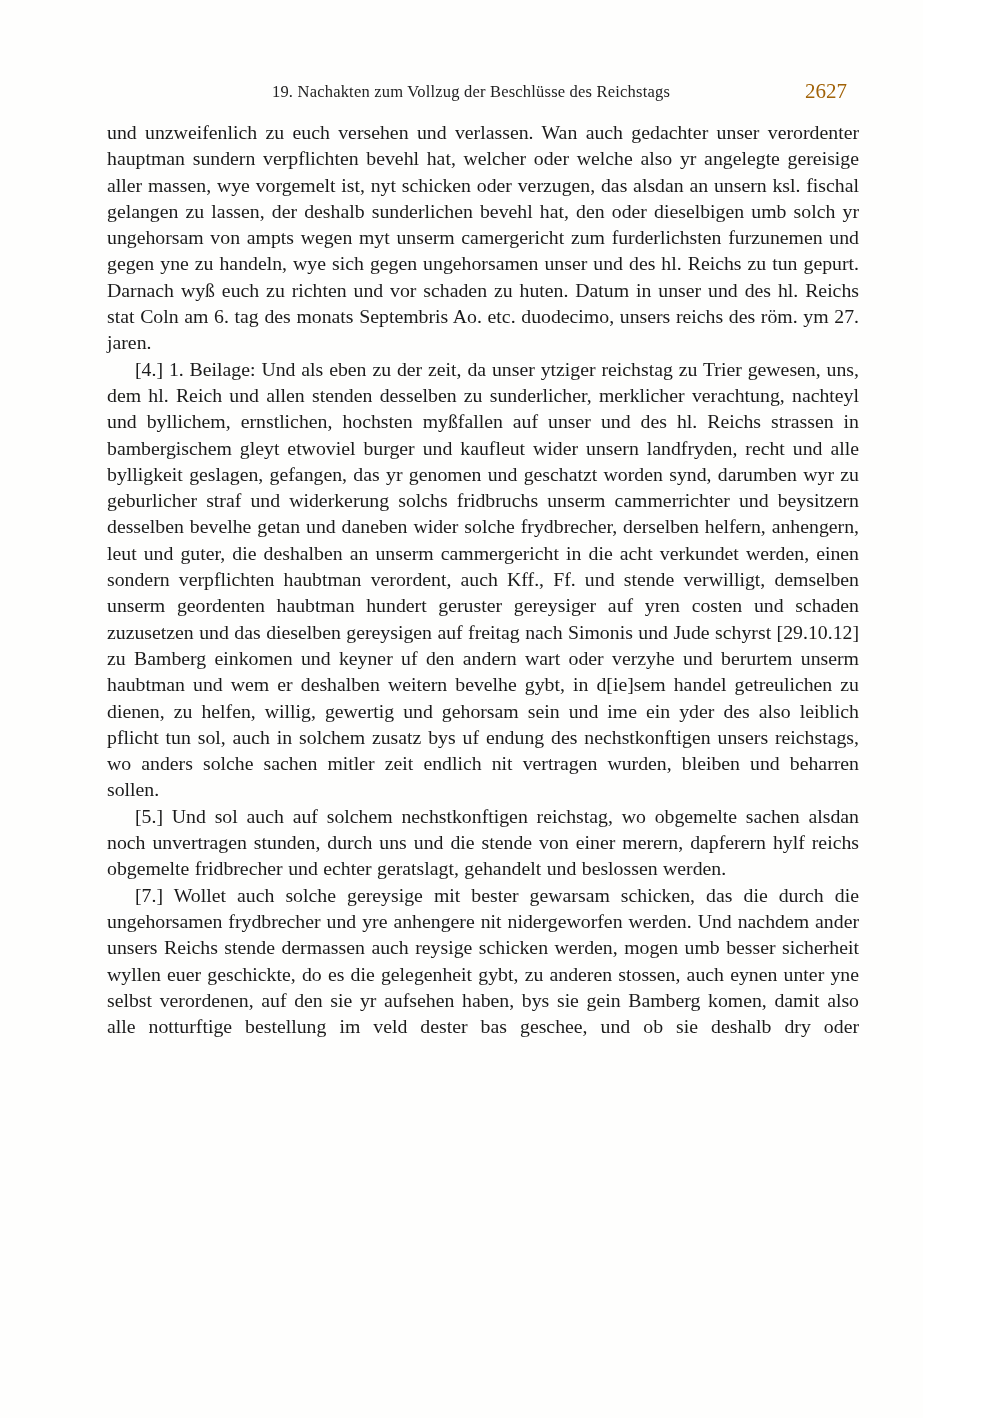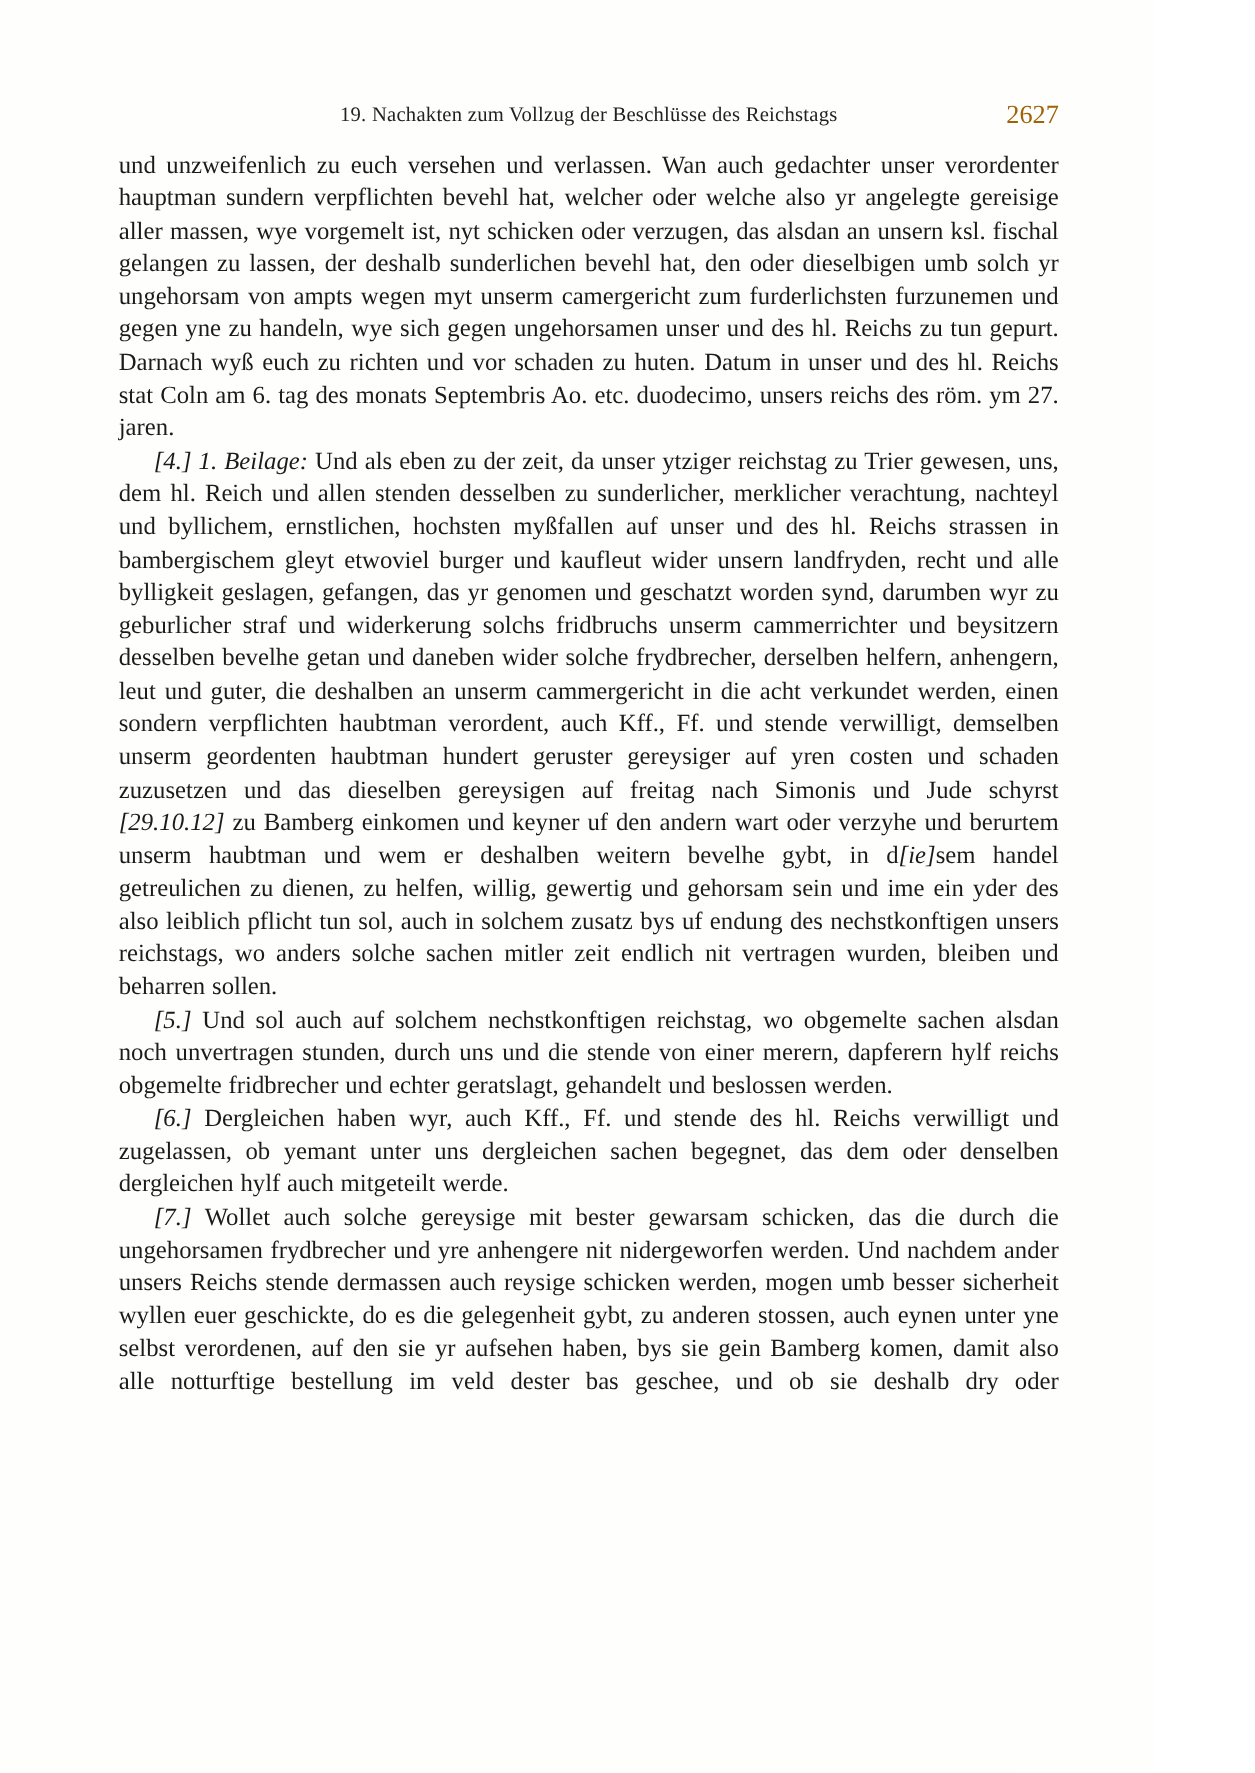--- a/index.html
+++ b/index.html
@@ -39,48 +39,47 @@
   }
   .page-number {
     position: absolute;
     right: 0;
     bottom: 0;
     font-size: 21px;
     color: #a16207;
   }
   .text-block {
     width: 752px;
+    margin-left: 12px;
   }
   .para {
     margin: 0;
     font-size: 19.8px;
     line-height: 26.3px;
     text-align: justify;
     word-spacing: 0.5px;
   }
   .para.indent {
     text-indent: 28px;
   }
   .para.continues {
     text-align-last: justify;
   }
   .run.italic {
-    font-style: italic;
   }
 </style>
 </head>
 <body>
 
 <div class="page">
   <div class="content">
     <header class="running-header">
       <span class="running-head">19. Nachakten zum Vollzug der Beschlüsse des Reichstags</span>
       <span class="page-number">2627</span>
     </header>
     <main class="text-block">
         <p class="para"><span class="run">und unzweifenlich zu euch versehen und verlassen. Wan auch gedachter unser verordenter hauptman sundern verpflichten bevehl hat, welcher oder welche also yr angelegte gereisige aller massen, wye vorgemelt ist, nyt schicken oder verzugen, das alsdan an unsern ksl. fischal gelangen zu lassen, der deshalb sunderlichen bevehl hat, den oder dieselbigen umb solch yr ungehorsam von ampts wegen myt unserm camergericht zum furderlichsten furzunemen und gegen yne zu handeln, wye sich gegen ungehorsamen unser und des hl. Reichs zu tun gepurt. Darnach wyß euch zu richten und vor schaden zu huten. Datum in unser und des hl. Reichs stat Coln am 6. tag des monats Septembris Ao. etc. duodecimo, unsers reichs des röm. ym 27. jaren.</span></p>
         <p class="para indent"><span class="run italic">[4.] 1. Beilage:</span><span class="run"> Und als eben zu der zeit, da unser ytziger reichstag zu Trier gewesen, uns, dem hl. Reich und allen stenden desselben zu sunderlicher, merklicher verachtung, nachteyl und byllichem, ernstlichen, hochsten myßfallen auf unser und des hl. Reichs strassen in bambergischem gleyt etwoviel burger und kaufleut wider unsern landfryden, recht und alle bylligkeit geslagen, gefangen, das yr genomen und geschatzt worden synd, darumben wyr zu geburlicher straf und widerkerung solchs fridbruchs unserm cammerrichter und beysitzern desselben bevelhe getan und daneben wider solche frydbrecher, derselben helfern, anhengern, leut und guter, die deshalben an unserm cammergericht in die acht verkundet werden, einen sondern verpflichten haubtman verordent, auch Kff., Ff. und stende verwilligt, demselben unserm geordenten haubtman hundert geruster gereysiger auf yren costen und schaden zuzusetzen und das dieselben gereysigen auf freitag nach Simonis und Jude schyrst </span><span class="run italic">[29.10.12]</span><span class="run"> zu Bamberg einkomen und keyner uf den andern wart oder verzyhe und berurtem unserm haubtman und wem er deshalben weitern bevelhe gybt, in d</span><span class="run italic">[ie]</span><span class="run">sem handel getreulichen zu dienen, zu helfen, willig, gewertig und gehorsam sein und ime ein yder des also leiblich pflicht tun sol, auch in solchem zusatz bys uf endung des nechstkonftigen unsers reichstags, wo anders solche sachen mitler zeit endlich nit vertragen wurden, bleiben und beharren sollen.</span></p>
         <p class="para indent"><span class="run italic">[5.]</span><span class="run"> Und sol auch auf solchem nechstkonftigen reichstag, wo obgemelte sachen alsdan noch unvertragen stunden, durch uns und die stende von einer merern, dapferern hylf reichs obgemelte fridbrecher und echter geratslagt, gehandelt und beslossen werden.</span></p>
-        <p class="para indent"><span class="run italic">[6.]</span><span class="run"> Dergleichen haben wyr, auch Kff., Ff. und stende des hl. Reichs verwilligt und zugelassen, ob yemant unter uns dergleichen sachen begegnet, das dem oder denselben dergleichen hylf auch mitgeteilt werde.</span></p>
         <p class="para indent continues"><span class="run italic">[7.]</span><span class="run"> Wollet auch solche gereysige mit bester gewarsam schicken, das die durch die ungehorsamen frydbrecher und yre anhengere nit nidergeworfen werden. Und nachdem ander unsers Reichs stende dermassen auch reysige schicken werden, mogen umb besser sicherheit wyllen euer geschickte, do es die gelegenheit gybt, zu anderen stossen, auch eynen unter yne selbst verordenen, auf den sie yr aufsehen haben, bys sie gein Bamberg komen, damit also alle notturftige bestellung im veld dester bas geschee, und ob sie deshalb dry oder</span></p>
       </main>
   </div>
 </div>
 
 </body></html>

